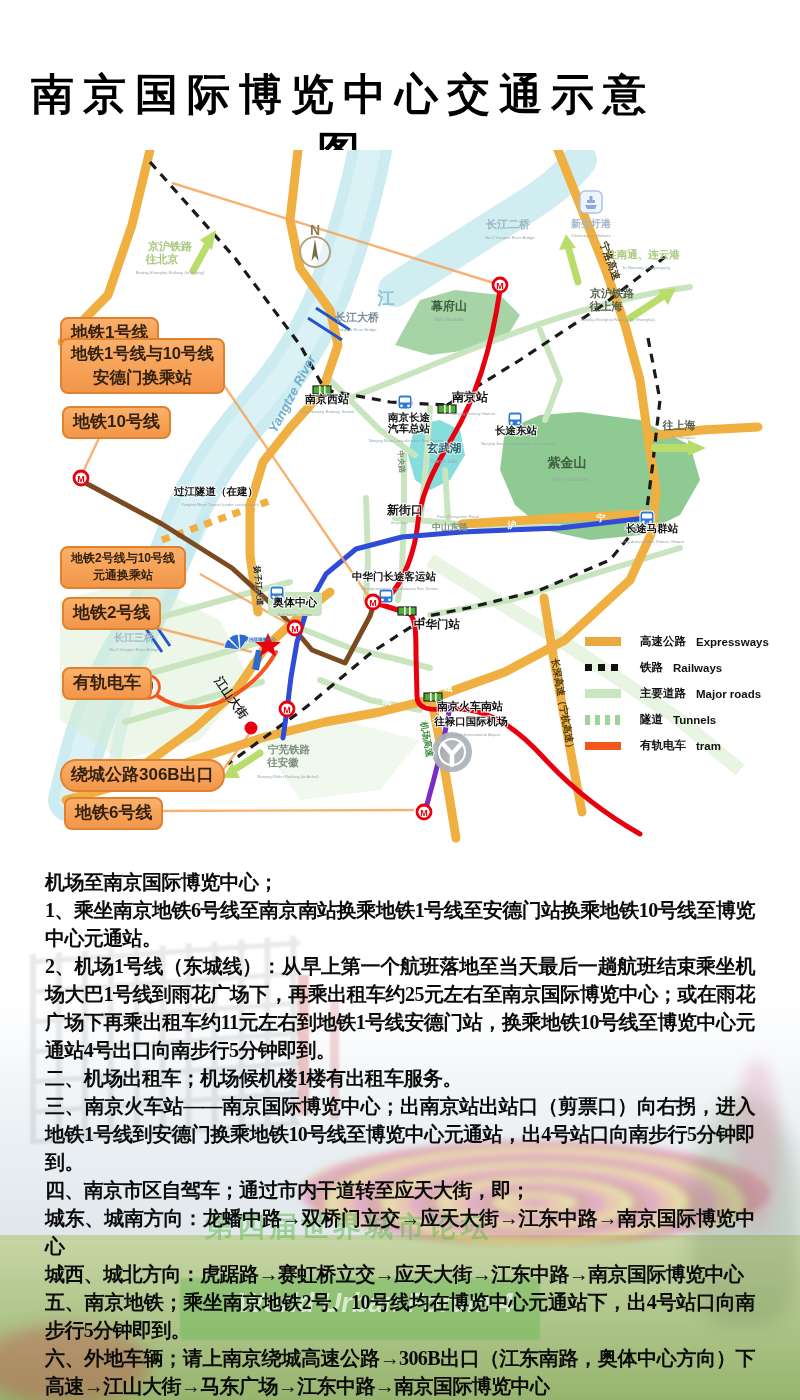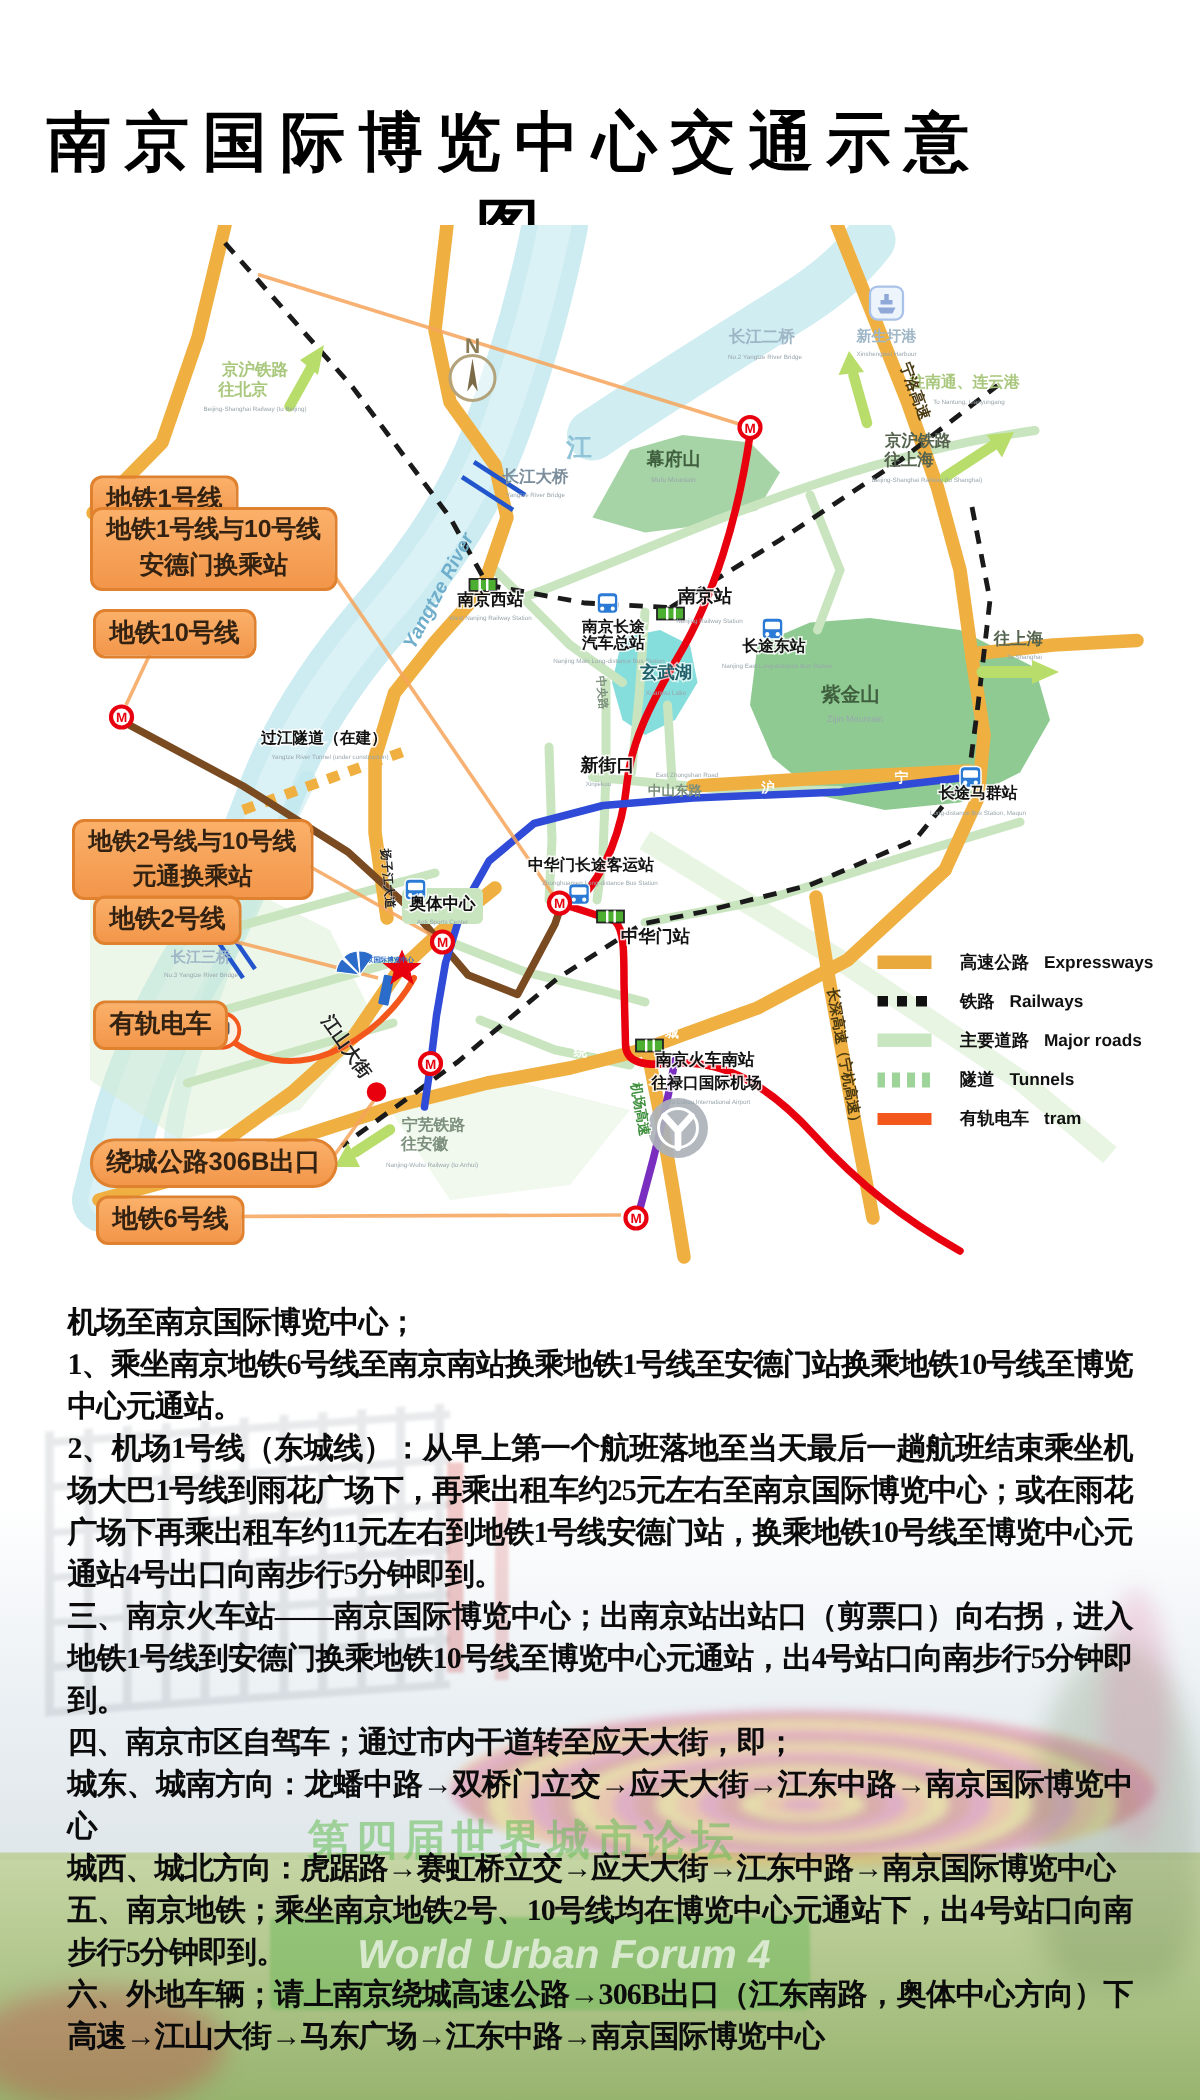--- a/index.html
+++ b/index.html
@@ -335,21 +335,21 @@
     <div class="callout" style="left:60px;top:167px;">
       <span>地铁1号线</span>
       </div>
     <div class="callout" style="left:60px;top:188px;font-size:16.5px;">
       <span>地铁1号线与10号线</span>
         <span>安德门换乘站</span>
       </div>
     <div class="callout" style="left:62px;top:256px;">
       <span>地铁10号线</span>
       </div>
-    <div class="callout" style="left:48px;top:396px;font-size:16px;">
+    <div class="callout" style="left:60px;top:396px;font-size:12px;">
       <span>地铁2号线与10号线</span>
         <span>元通换乘站</span>
       </div>
     <div class="callout" style="left:62px;top:447px;">
       <span>地铁2号线</span>
       </div>
     <div class="callout" style="left:62px;top:517px;">
       <span>有轨电车</span>
       </div>
     <div class="callout" style="left:60px;top:609px;border-radius:16px;">
@@ -398,20 +398,21 @@
   <div class="ph" id="ph-sign-zh">第四届世界城市论坛</div>
   <div class="ph" id="ph-sign-en">World Urban Forum 4</div>
   <div class="ph" id="ph-tree"></div>
   <div class="ph" id="ph-pink"></div>
   <div class="ph" id="ph-redfl"></div>
 
   <div id="notes">
     <p>机场至南京国际博览中心；</p>
     <p>1、乘坐南京地铁6号线至南京南站换乘地铁1号线至安德门站换乘地铁10号线至博览中心元通站。</p>
     <p>2、机场1号线（东城线）：从早上第一个航班落地至当天最后一趟航班结束乘坐机场大巴1号线到雨花广场下，再乘出租车约25元左右至南京国际博览中心；或在雨花广场下再乘出租车约11元左右到地铁1号线安德门站，换乘地铁10号线至博览中心元通站4号出口向南步行5分钟即到。</p>
+    <p>二、机场出租车；机场候机楼1楼有出租车服务。</p>
     <p>三、南京火车站——南京国际博览中心；出南京站出站口（剪票口）向右拐，进入地铁1号线到安德门换乘地铁10号线至博览中心元通站，出4号站口向南步行5分钟即到。</p>
     <p>四、南京市区自驾车；通过市内干道转至应天大街，即；</p>
     <p>城东、城南方向：龙蟠中路→双桥门立交→应天大街→江东中路→南京国际博览中心</p>
     <p>城西、城北方向：虎踞路→赛虹桥立交→应天大街→江东中路→南京国际博览中心</p>
     <p>五、南京地铁；乘坐南京地铁2号、10号线均在博览中心元通站下，出4号站口向南步行5分钟即到。</p>
     <p>六、外地车辆；请上南京绕城高速公路→306B出口（江东南路，奥体中心方向）下高速→江山大街→马东广场→江东中路→南京国际博览中心</p>
   </div>
 
 </div>
 

